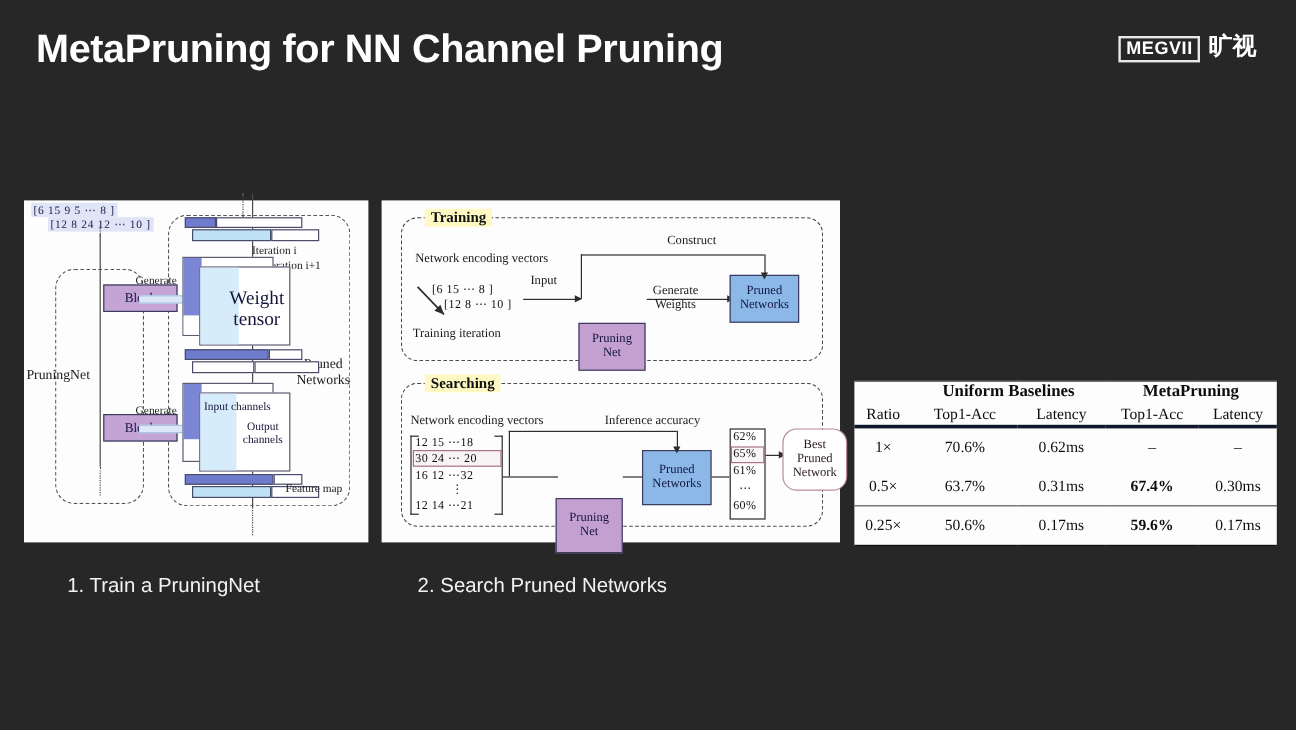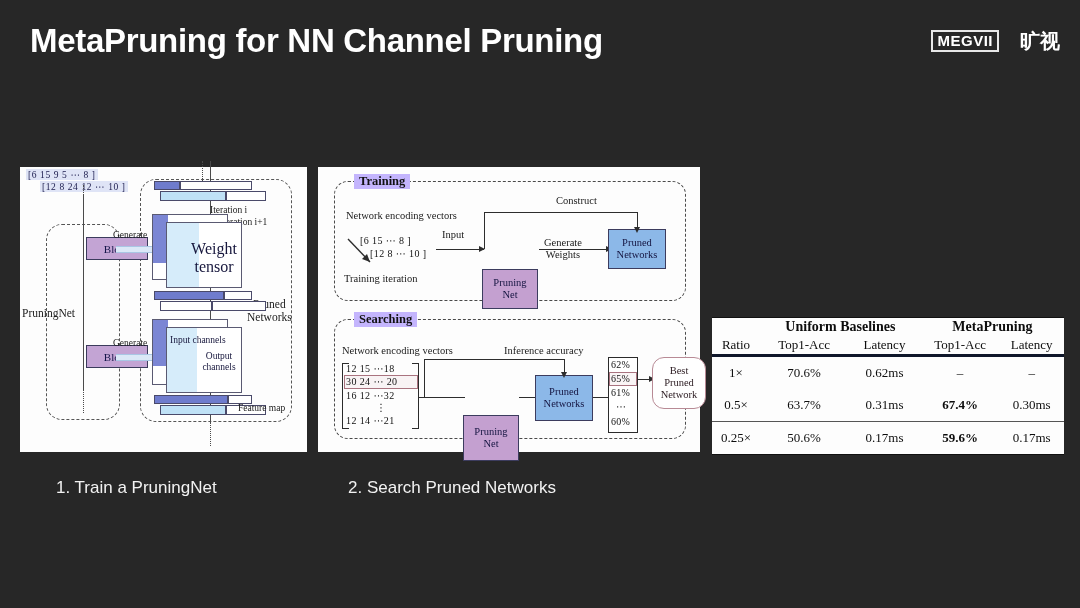--- a/index.html
+++ b/index.html
@@ -9,33 +9,33 @@
     font-family:"Liberation Sans",sans-serif;
     overflow:hidden;position:relative;
   }
   
   #slide-title{
     position:absolute;left:30px;top:22px;
     font-size:33px;font-weight:bold;color:#ffffff;
     letter-spacing:-0.3px;white-space:nowrap;
   }
   #brand-logo{
-    position:absolute;right:20px;top:30px;
-    display:flex;align-items:center;gap:21px;
+    position:absolute;right:33px;top:30px;
+    display:flex;align-items:center;gap:7px;
   }
   #brand-logo .mark{
     border:2px solid #e8e8e8;color:#ffffff;
     font-weight:bold;font-size:15px;
     padding:1px 4px 2px 4px;line-height:1;
     letter-spacing:0.5px;
     font-family:"Liberation Sans",sans-serif;
   }
   #brand-logo .cn{
     color:#ffffff;font-size:20px;font-weight:bold;
-    line-height:1;font-family:Liberation Serif, serif;
+    line-height:1;font-family:Liberation Mono, monospace;
   }
 
   
   .panel{
     position:absolute;background:#fdfdfd;
     box-sizing:border-box;
   }
   #panel-pruningnet{left:20px;top:167px;width:287px;height:285px;padding:8px;}
   #panel-framework{left:318px;top:167px;width:382px;height:285px;}
   #panel-results{left:712px;top:317px;width:352px;height:138px;padding:4px 6px;}
@@ -69,21 +69,21 @@
   .tensor .stripe{position:absolute;box-sizing:border-box;}
   .stripe.navy{background:#7b86d4;}
   .stripe.sky{background:#cfe9f9;}
   .tensor .face{position:absolute;box-sizing:border-box;border:1px solid #5a5a72;background:#ffffff;}
   .tensor .facesky{position:absolute;background:#d6ecfa;}
   .tensor .cap{position:absolute;font-size:16px;text-align:center;line-height:1.15;color:#16163c;}
 
   
   .sect{position:absolute;box-sizing:border-box;
     border:1.5px dashed #4a4a4a;border-radius:14px;}
-  .sect-title{position:absolute;background:#c4b5fd;padding:0 5px;
+  .sect-title{position:absolute;background:#fef9c3;padding:0 5px;
     font-size:12.5px;font-weight:bold;color:#111;}
   .node{position:absolute;box-sizing:border-box;border:1.2px solid #3c3c5e;
     display:flex;align-items:center;justify-content:center;text-align:center;
     font-size:10.5px;line-height:1.15;color:#141440;}
   .node.purple{background:#c4a0d0;margin-top:40px;}
   .node.blue{background:#8cb8e8;}
   .node.best{background:#fff;border:1.4px solid #b88a95;border-radius:12px;color:#2a1a20;}
   .arrow{position:absolute;height:1.2px;background:#2d2d2d;}
   .arrow::after{content:"";position:absolute;right:-1px;top:-3px;
     border-left:6px solid #2d2d2d;border-top:3.5px solid transparent;border-bottom:3.5px solid transparent;}

